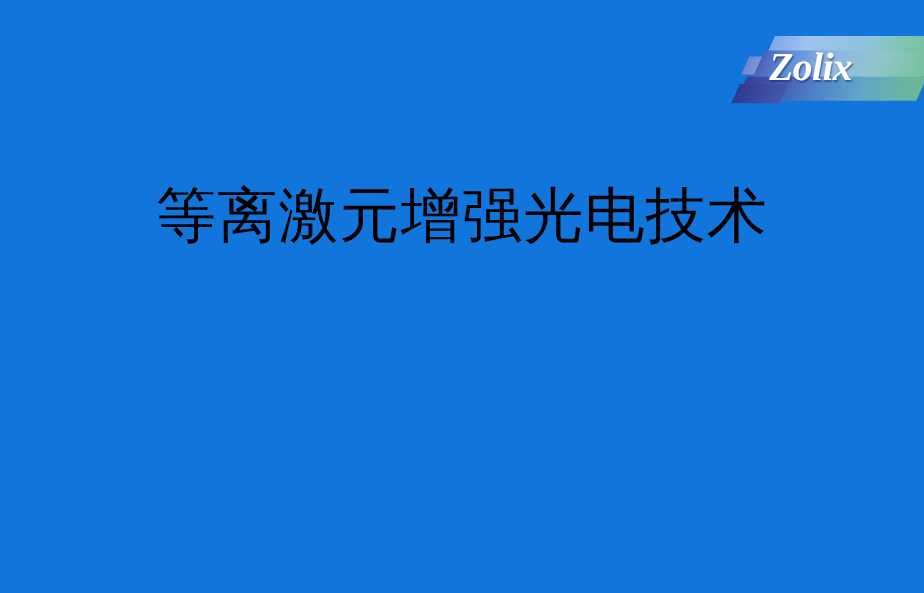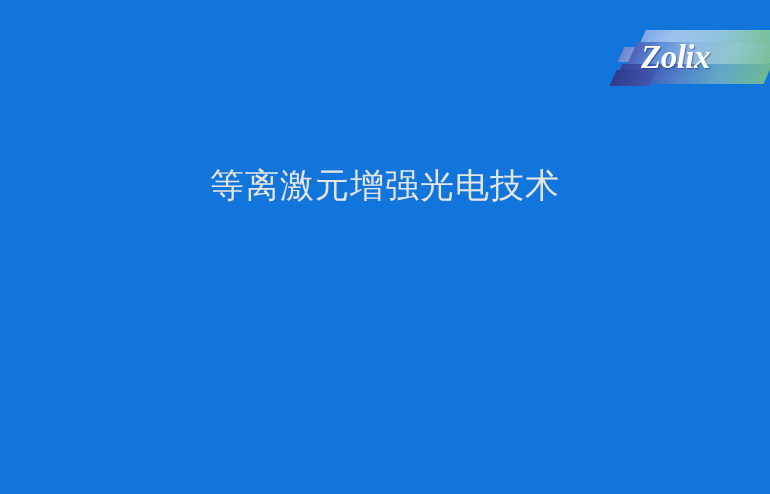--- a/index.html
+++ b/index.html
@@ -91,23 +91,23 @@
 
   
   #title-block {
     position: absolute;
     left: 0;
     top: 148px;
     width: 770px;
     text-align: center;
   }
   #title-block .title-line {
-    color: #e5e5e5;
-    font-family: Liberation Sans, sans-serif;
-    font-size: 34px;
+    color: #000000;
+    font-family: Liberation Mono, monospace;
+    font-size: 50px;
     font-weight: normal;
     line-height: 74px;
     letter-spacing: 1px;
     white-space: nowrap;
   }
 </style>
 </head>
 <body>
 
 <div id="slide">

